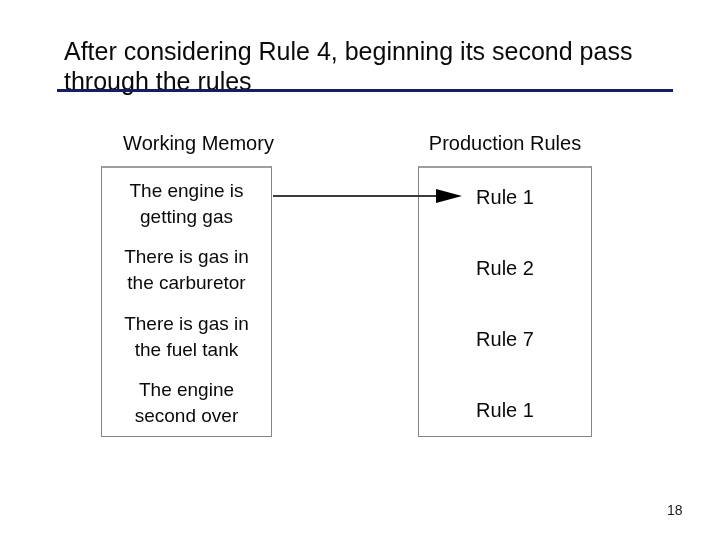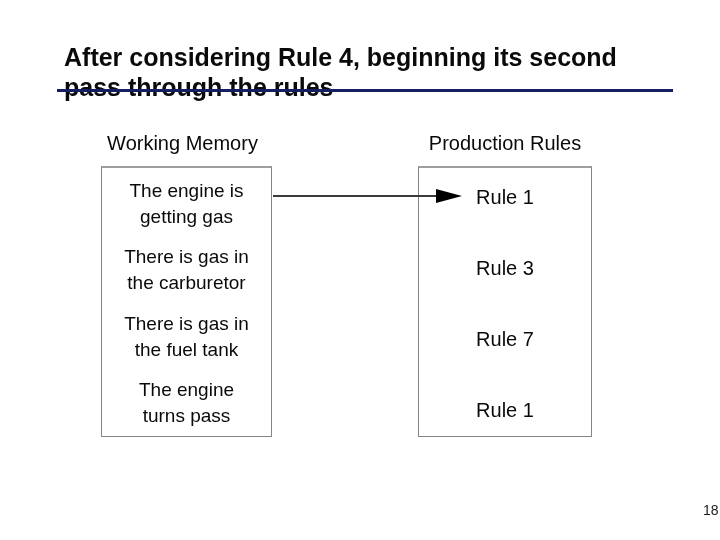--- a/index.html
+++ b/index.html
@@ -12,25 +12,25 @@
     width: 720px;
     height: 540px;
     background: #ffffff;
     font-family: "Liberation Sans", "DejaVu Sans", sans-serif;
     color: #000000;
     overflow: hidden;
   }
   .title {
     position: absolute;
     left: 64px;
-    top: 42px;
+    top: 36px;
     width: 590px;
     margin: 0;
     font-size: 25px;
-    font-weight: bold;
+    font-weight: normal;
     line-height: 30px;
     color: #0a0a0a;
     letter-spacing: 0;
   }
   .title-underline {
     position: absolute;
     left: 57px;
     top: 89px;
     width: 616px;
     height: 3px;
@@ -38,21 +38,21 @@
   }
   .col-label {
     position: absolute;
     top: 131px;
     font-size: 20px;
     line-height: 24px;
     text-align: center;
     color: #0a0a0a;
     white-space: nowrap;
   }
-  .wm-label { left: 97px; width: 171px; }
+  .wm-label { left: 113px; width: 171px; }
   .pr-label { left: 418px; width: 174px; text-align: center; }
   .box {
     position: absolute;
     top: 166px;
     height: 271px;
     box-sizing: border-box;
     border: 1px solid #858585;
     border-top: 2px solid #9e9e9e;
     background: #ffffff;
     display: flex;
@@ -94,21 +94,20 @@
     border-top: 7px solid transparent;
     border-bottom: 7px solid transparent;
   }
   .page-number {
     position: absolute;
     left: 667px;
     top: 502px;
     font-size: 14px;
     line-height: 16px;
     color: #1a1a1a;
-    margin-left: 36px;
   }
 </style>
 </head>
 <body>
 
 <div class="slide">
 
   <h1 class="title">After considering Rule 4, beginning its second pass through the rules</h1>
 
   <div class="title-underline"></div>
@@ -118,26 +117,26 @@
   <div class="col-label pr-label">Production Rules</div>
 
   <div class="box wm-box">
     <div class="fact">The engine is
 getting gas</div>
     <div class="fact">There is gas in
 the carburetor</div>
     <div class="fact">There is gas in
 the fuel tank</div>
     <div class="fact">The engine
-turns pass</div>
+second over</div>
   </div>
 
   <div class="box pr-box">
     <div class="rule">Rule 1</div>
-    <div class="rule">Rule 3</div>
+    <div class="rule">Rule 2</div>
     <div class="rule">Rule 7</div>
     <div class="rule">Rule 1</div>
   </div>
 
   <div class="arrow-line"></div>
 
   <div class="arrow-head"></div>
 
   <div class="page-number">18</div>
 

